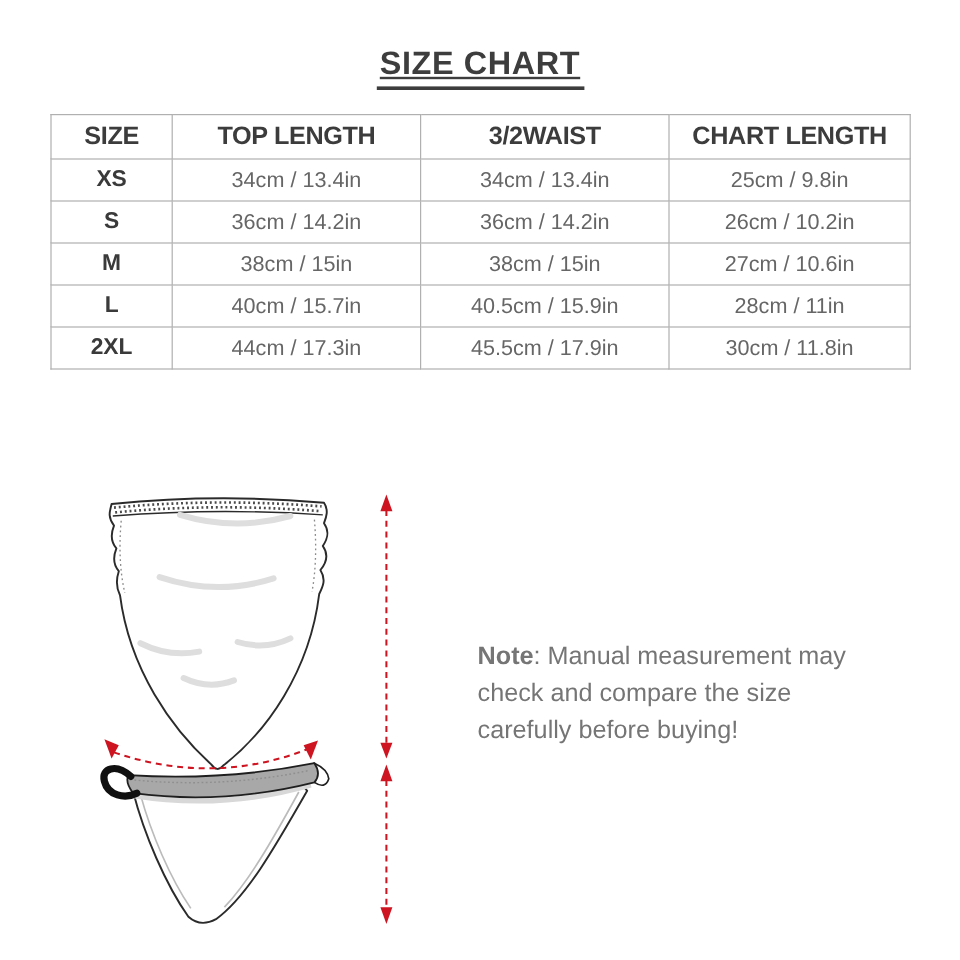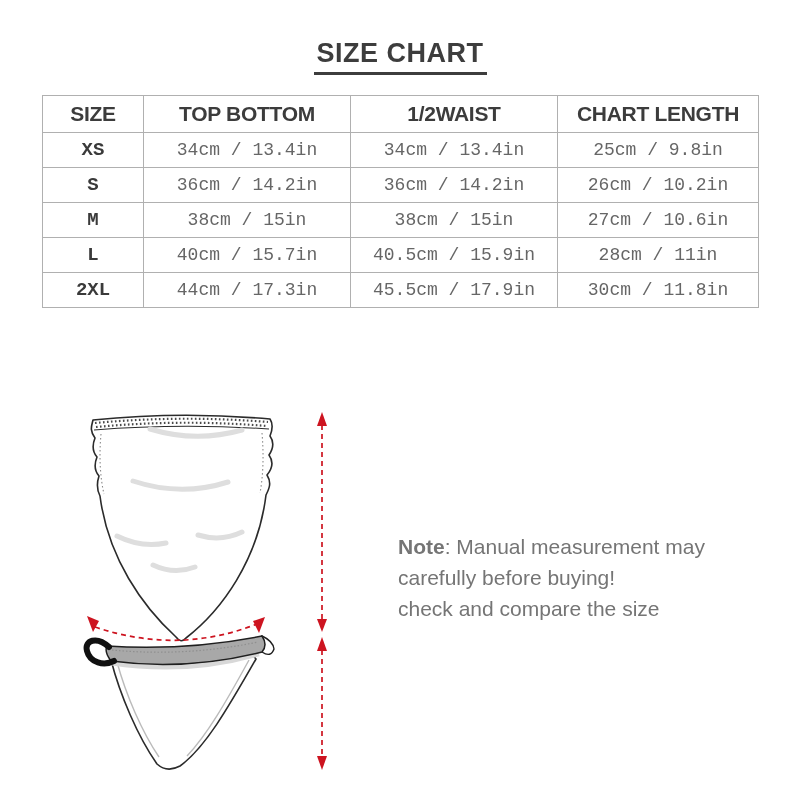--- a/index.html
+++ b/index.html
@@ -4,33 +4,33 @@
 <style>
   html,body { margin:0; padding:0; background:#fff; }
   .page {
     position:relative; width:800px; height:800px; background:#ffffff;
     font-family:"Liberation Sans", sans-serif; overflow:hidden;
   }
   
   .title-wrap { position:absolute; left:0; top:38px; width:800px; text-align:center; }
   .title {
     display:inline-block; font-size:27px; font-weight:bold; color:#3d3d3d;
-    letter-spacing:0.5px; border-bottom:3px solid #3d3d3d; padding:0 3px 3px 3px;
+    letter-spacing:0.5px; border-bottom:3px solid #3d3d3d; padding:0 3px 3px 3px;text-decoration:underline;
   }
   
   table.size-table {
     position:absolute; left:42px; top:95px; width:716px;
     border-collapse:collapse; table-layout:fixed;
   }
   .size-table th, .size-table td {
     border:1px solid #b0b0b0; text-align:center; vertical-align:middle;
     padding:0; overflow:hidden; white-space:nowrap;
   }
   .size-table th { height:36px; font-size:21px; font-weight:bold; color:#3c3c3c; letter-spacing:-0.3px; }
-  .size-table td { height:34px; font-size:18px; color:#666666;font-family:Liberation Mono, monospace; }
+  .size-table td { height:34px; font-size:18px; color:#666666; }
   .size-table td.size-col { font-size:19px; font-weight:bold; color:#3a3a3a; }
   
   .diagram { position:absolute; left:0; top:390px; width:400px; height:400px; }
   .diagram svg { position:absolute; left:0; top:0; }
   
   .note { position:absolute; left:398px; top:531px; width:360px; color:#757575; }
   .note .nline { font-size:21px; line-height:31px; white-space:nowrap; }
   .note .nbold { font-weight:bold; }
 </style>
 </head>
@@ -45,22 +45,22 @@
   <table class="size-table">
     <colgroup>
       <col style="width:101px">
         <col style="width:207px">
         <col style="width:207px">
         <col style="width:201px">
     </colgroup>
     <thead>
       <tr>
         <th>SIZE</th>
-        <th>TOP BOTTOM</th>
-        <th>1/2WAIST</th>
+        <th>TOP LENGTH</th>
+        <th>3/2WAIST</th>
         <th>CHART LENGTH</th>
       </tr>
     </thead>
     <tbody>
       <tr>
         <td class="size-col">XS</td>
         <td>34cm / 13.4in</td>
         <td>34cm / 13.4in</td>
         <td>25cm / 9.8in</td>
       </tr>
@@ -151,17 +151,17 @@
         <path d="M 95 627 Q 178 655 257 624" fill="none" stroke-width="1.7" stroke-dasharray="5 4" stroke="#cd1420"></path>
         <polygon points="87,616 99,621 93,632" fill="#cd1420"></polygon>
         <polygon points="265,617 253,621 259,633" fill="#cd1420"></polygon>
       </g>
     </svg>
 
   </div>
 
   <div class="note">
     <div class="nline"><span class="nbold">Note</span><span>: Manual measurement may</span></div>
+    <div class="nline">check and compare the size</div>
     <div class="nline">carefully before buying!</div>
-    <div class="nline">check and compare the size</div>
   </div>
 
 </div>
 
 </body></html>

